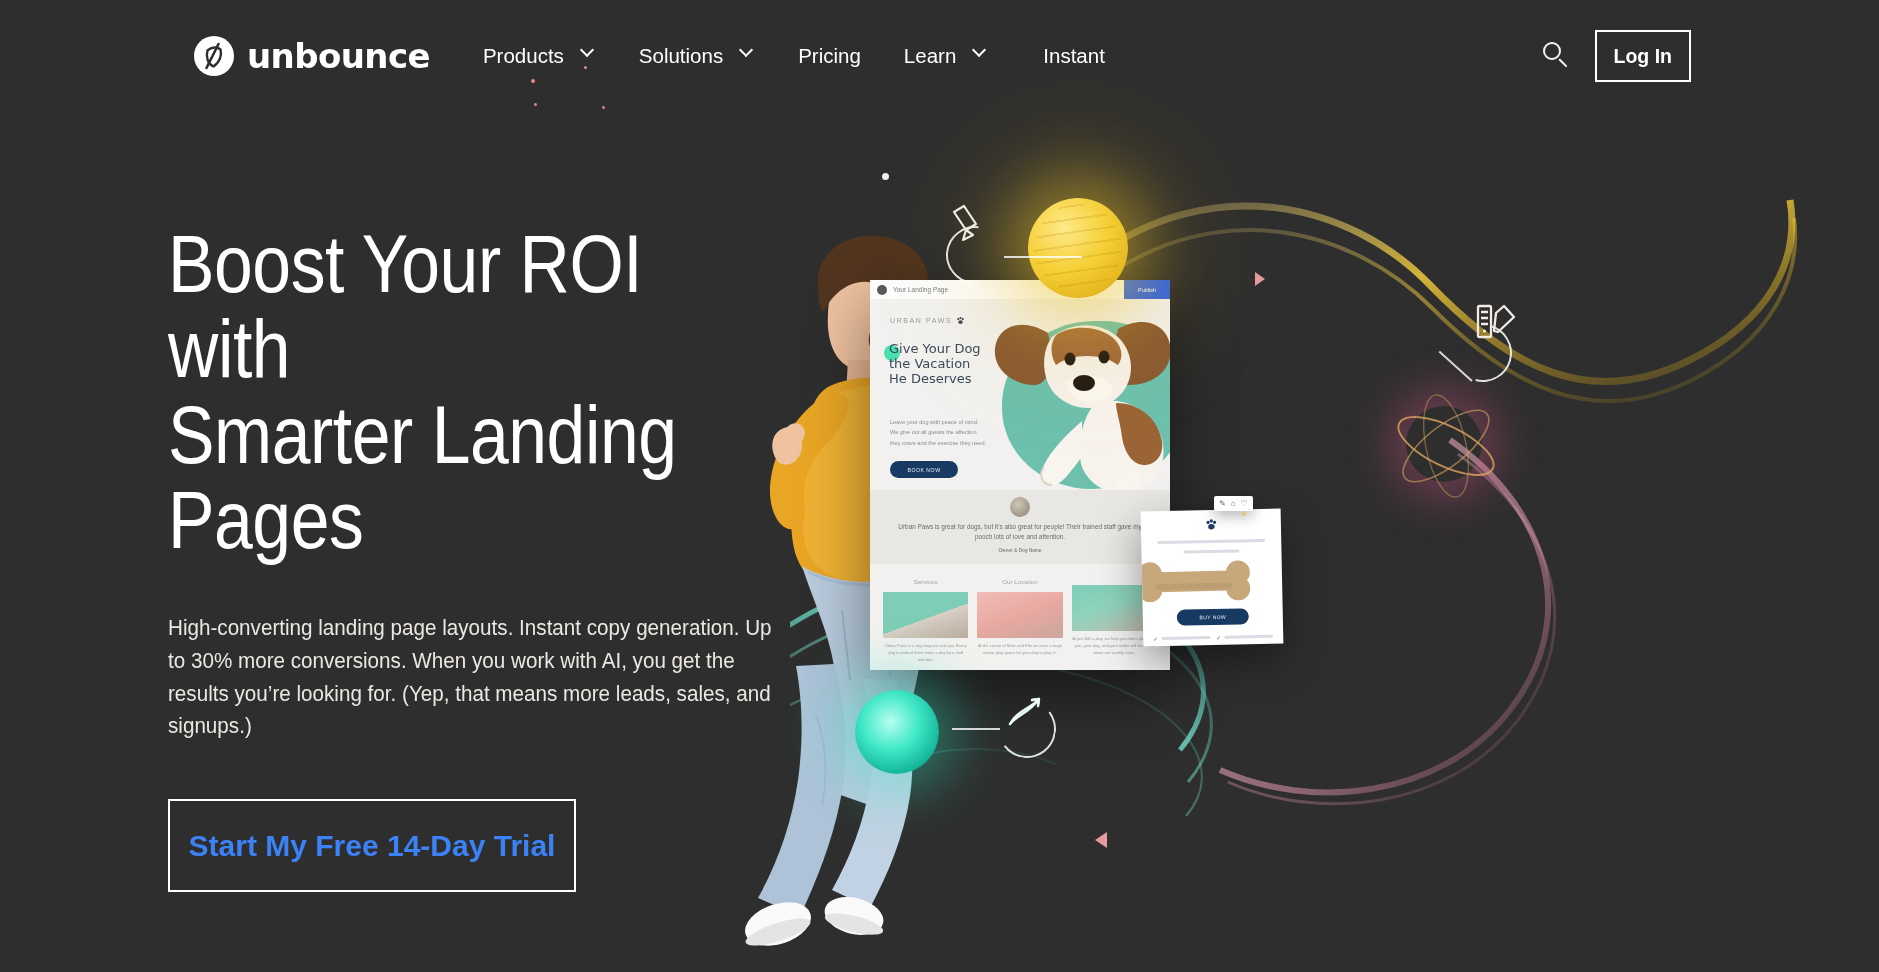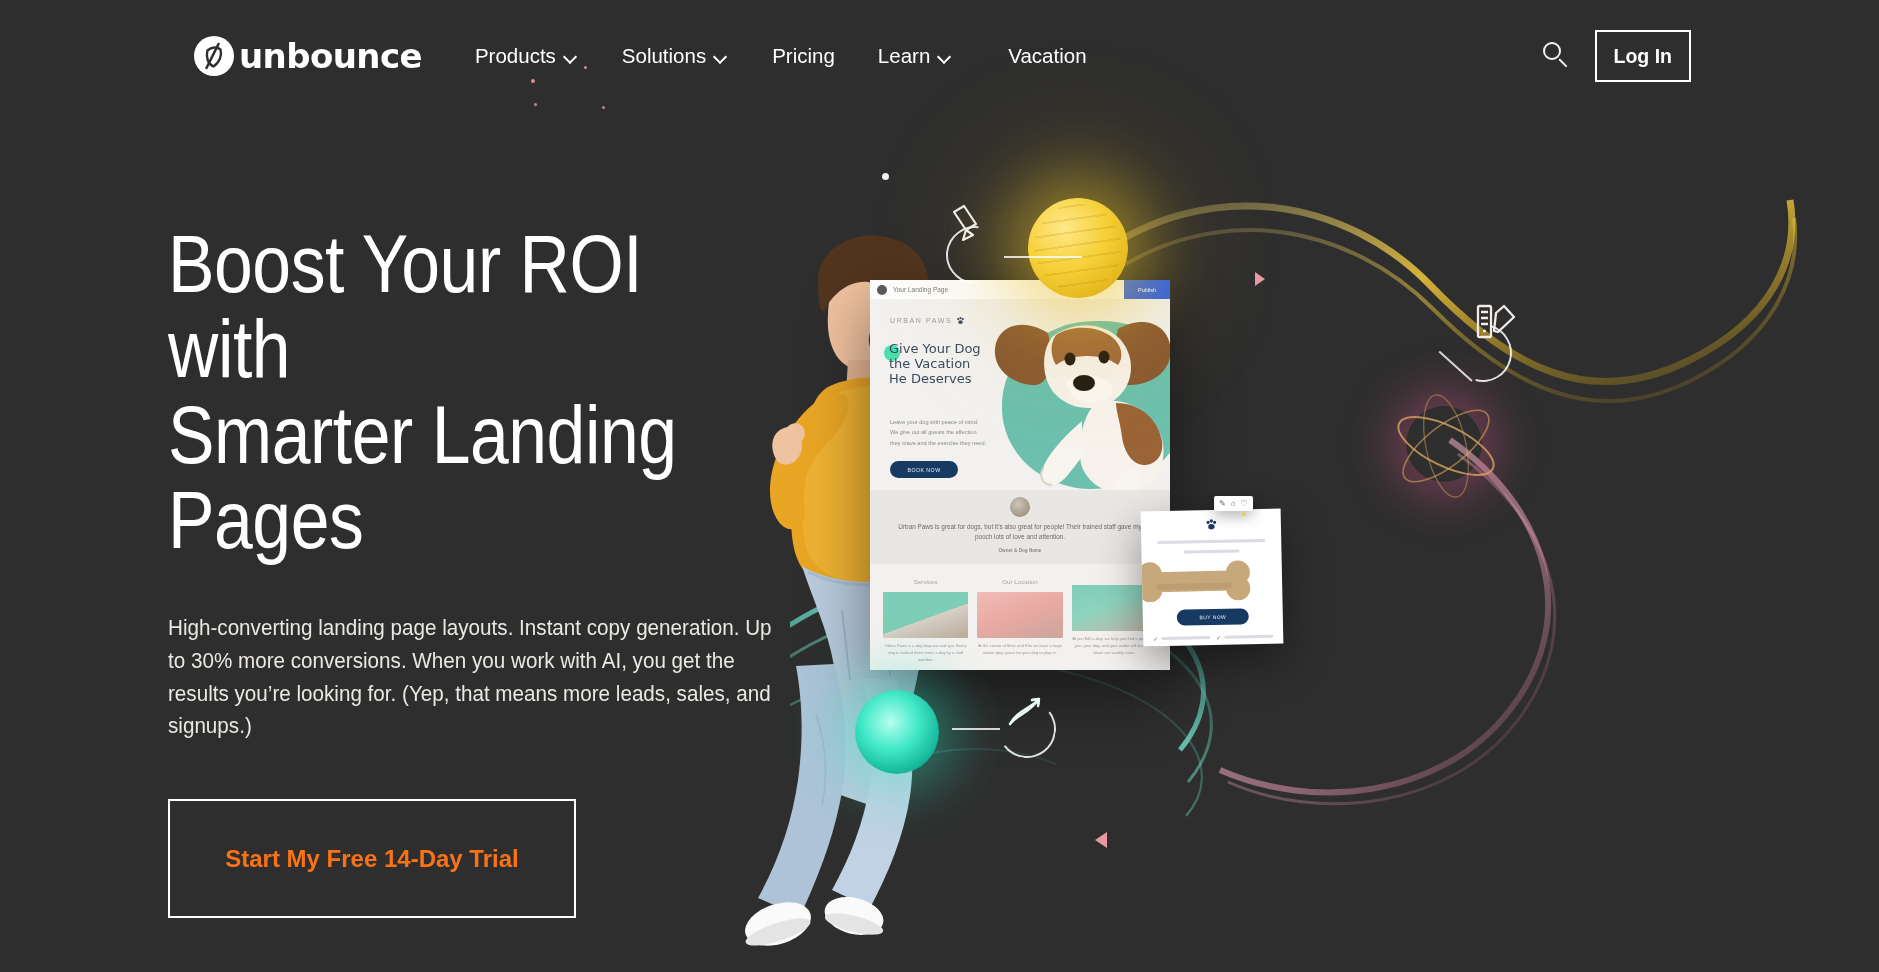--- a/index.html
+++ b/index.html
@@ -11,31 +11,31 @@
     font-family:"Liberation Sans", sans-serif;
     -webkit-font-smoothing:antialiased;
   }
   #page { position:relative; width:1879px; height:972px; background:#2e2e2e; overflow:hidden; }
 
   
   #navbar {
     position:absolute; top:0; left:0; width:1879px; height:112px;
     display:flex; align-items:center; z-index:60;
   }
-  #logo-group { display:flex; align-items:center; margin-left:193px; gap:4px; }
+  #logo-group { display:flex; align-items:center; margin-left:193px; gap:12px; }
   .logo-mark { width:42px; height:42px; position:relative; flex:none; }
   .wordmark {
     color:#fff; font-size:34px; font-weight:700; letter-spacing:-0.6px; line-height:1;
     font-family:"DejaVu Sans", sans-serif;
   }
   #nav-links { display:flex; align-items:center; margin-left:53px; }
   .nav-link {
     position:relative; color:#fff; font-size:20.5px; font-weight:400;
     padding:10px 0; margin-right:46px; white-space:nowrap; cursor:pointer;
-    display:flex; align-items:center; gap:9px;
+    display:flex; gap:18px;
     font-family:"Liberation Sans", sans-serif;
   }
   .nav-link:last-child { margin-right:0; }
   .caret { display:inline-block; width:11px; height:11px; position:relative; top:1px; }
   .caret::before {
     content:""; position:absolute; left:0; top:0;
     width:8px; height:8px; border-right:2px solid #fff; border-bottom:2px solid #fff;
     transform:rotate(45deg); transform-origin:center;
   }
   #nav-right { margin-left:auto; margin-right:188px; display:flex; align-items:center; gap:21px; }
@@ -70,22 +70,22 @@
     transform:scaleX(0.86); transform-origin:left top;
     white-space:pre-line;
   }
   #subcopy {
     margin-top:48px; color:#ebe8e2; font-size:21.5px; line-height:1.53; width:640px;
     font-family:"Liberation Sans", sans-serif; font-weight:400;
     transform:scaleX(0.96); transform-origin:left top;
   }
   #cta-trial {
     margin-top:56px; display:inline-flex; align-items:center; justify-content:center;
-    width:408px; height:119px; border:2.5px solid #fff; background:transparent;
-    color:#f97316; font-size:24px; font-weight:700; cursor:pointer;
+    width:408px; height:93px; border:2.5px solid #fff; background:transparent;
+    color:#3b82f6; font-size:30px; font-weight:700; cursor:pointer;
     font-family:"Liberation Sans", sans-serif;
   }
 
   
   #hero-art { position:absolute; left:790px; top:110px; width:1089px; height:862px; z-index:20; }
 
   
   .ribbon { position:absolute; left:0; top:0; width:1089px; height:862px; pointer-events:none; }
 
   
@@ -276,21 +276,21 @@
         <i class="caret"></i>
       </a>
       <a class="nav-link" style="margin-right:43px;">
         <span>Pricing</span>
       </a>
       <a class="nav-link" style="margin-right:58px;">
         <span>Learn</span>
         <i class="caret"></i>
       </a>
       <a class="nav-link">
-        <span>Vacation</span>
+        <span>Instant</span>
       </a>
     </div>
 
     <div id="nav-right">
       <span id="search-btn">
         <span class="ring"></span>
         <span class="stem"></span>
       </span>
       <button class="btn-login">Log In</button>
     </div>

